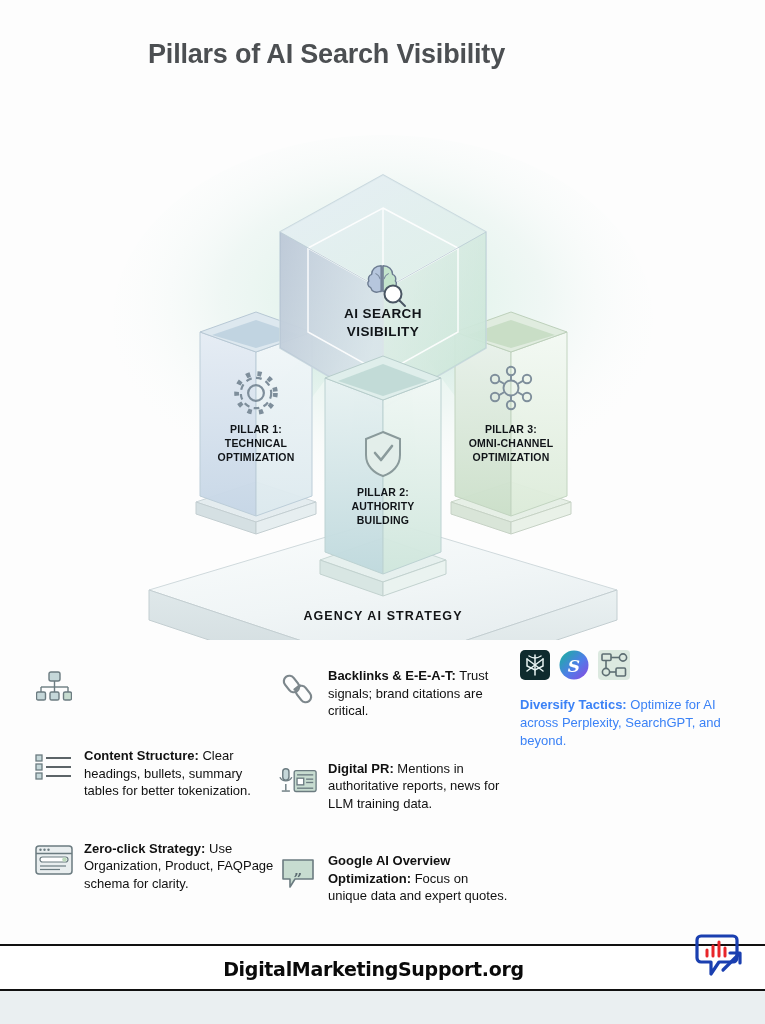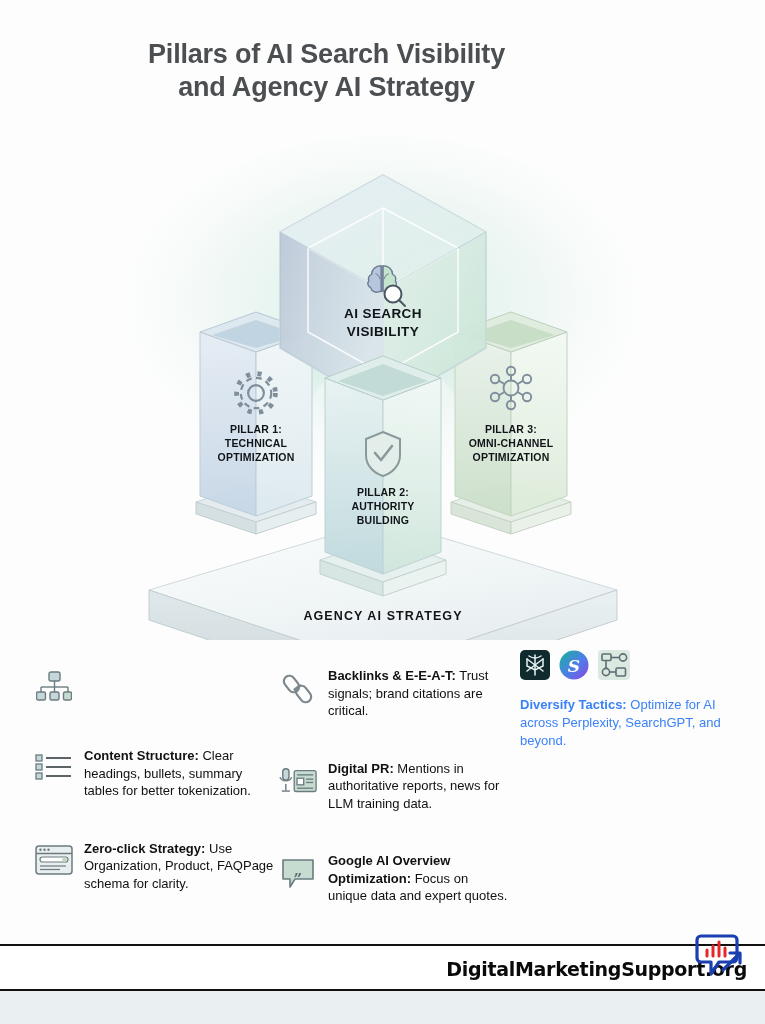--- a/index.html
+++ b/index.html
@@ -71,40 +71,39 @@
   #col3 .c3text{font-size:13px;line-height:18px;color:#3b82f6;}
 
   
   #footer-rule-top{
     position:absolute;left:0;top:944px;width:765px;height:2px;background:#111;
   }
   #footer{
     position:absolute;left:0;top:946px;width:765px;height:43px;background:#fff;
   }
   #footer-text{
-    position:absolute;left:0;top:958px;width:747px;text-align:right;
+    position:absolute;left:0;top:958px;width:747px;text-align:center;
     font-family:"DejaVu Sans", sans-serif;
     font-size:19px;font-weight:bold;color:#0a0a0a;letter-spacing:-0.3px;
   }
   #footer-logo{position:absolute;right:16px;top:930px;width:60px;height:52px;}
   #footer-rule-bottom{
     position:absolute;left:0;top:989px;width:765px;height:2px;background:#111;
   }
   #bottom-strip{
     position:absolute;left:0;top:991px;width:765px;height:33px;background:#eaeff1;
   }
 </style>
 </head>
 <body>
 
 <div id="page">
 
   <div id="title">
     <span>Pillars of AI Search Visibility</span>
-    <span class="l2">and Agency AI Strategy</span>
   </div>
 
   <div id="hero">
     <svg width="765" height="520" viewBox="0 0 765 520" xmlns="http://www.w3.org/2000/svg">
       <defs>
         <linearGradient id="gGlowBg" x1="0" y1="0" x2="1" y2="1">
           <stop offset="0%" stop-color="#dde7f2" stop-opacity="0.85"></stop>
           <stop offset="55%" stop-color="#e8f2ec" stop-opacity="0.7"></stop>
           <stop offset="100%" stop-color="#dff0e4" stop-opacity="0.75"></stop>
         </linearGradient>

